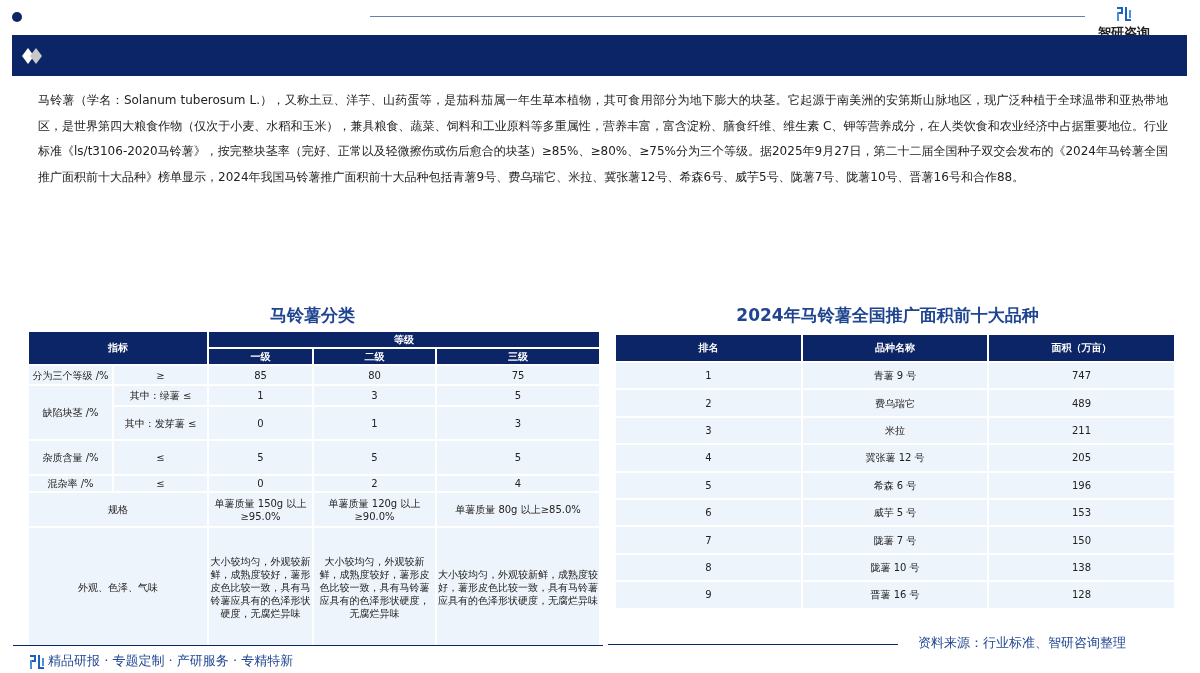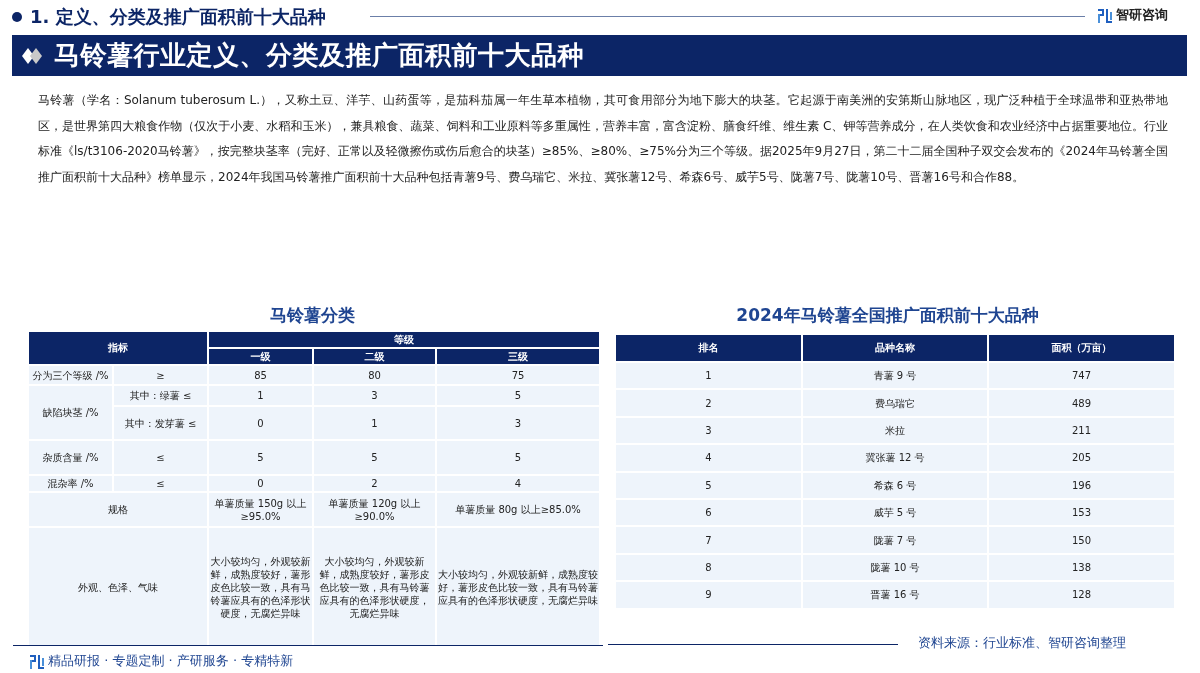--- a/index.html
+++ b/index.html
@@ -3,21 +3,21 @@
 <meta charset="utf-8">
 <style>
   * { box-sizing: border-box; margin: 0; padding: 0; }
   html, body { width: 1200px; height: 673px; background: #ffffff; overflow: hidden; }
   body { font-family: "DejaVu Sans", "Liberation Sans", sans-serif; color: #222; position: relative; }
 
   .section-bar { position: absolute; left: 0; top: 0; width: 1200px; height: 32px; }
   .section-dot { position: absolute; left: 12px; top: 12px; width: 10px; height: 10px; border-radius: 50%; background: #0c2566; }
   .section-title { position: absolute; left: 30px; top: 5px; font-size: 18px; font-weight: bold; color: #0c2566; white-space: nowrap; }
   .section-line { position: absolute; left: 370px; top: 16px; width: 715px; height: 1px; background: #6b7fa8; }
-  .brand { position: absolute; left: 1098px; top: 6px; display: flex; align-items: center; gap: 4px; }
+  .brand { position: absolute; left: 1098px; top: 6px; display: flex; align-items: center; gap: 4px; flex-direction: column; }
   .brand-logo { width: 14px; height: 14px; position: relative; }
   .brand-text { font-size: 13px; font-weight: bold; color: #222; white-space: nowrap; }
 
   .banner { position: absolute; left: 12px; top: 35px; width: 1175px; height: 41px; background: #0c2566; }
   .banner-icon { position: absolute; left: 10px; top: 13px; width: 22px; height: 16px; }
   .banner-title { position: absolute; left: 42px; top: 3px; font-size: 26px; font-weight: bold; color: #ffffff; white-space: nowrap; letter-spacing: 0.5px; }
 
   .intro { position: absolute; left: 38px; top: 88px; width: 1130px; font-size: 12px; line-height: 25.6px; color: #222; text-align: justify; font-family: "DejaVu Sans", sans-serif; }
 
   .tbl-title { position: absolute; font-size: 17px; font-weight: bold; color: #1f4591; white-space: nowrap; }
@@ -41,21 +41,20 @@
   .source { position: absolute; left: 918px; top: 634px; font-size: 13px; color: #1f4591; white-space: nowrap; }
   .footer-line-left { position: absolute; left: 13px; top: 645px; width: 590px; height: 1px; background: #0c2566; }
   .footer { position: absolute; left: 30px; top: 652px; display: flex; align-items: center; gap: 4px; }
   .footer-text { font-size: 13px; color: #1f4591; white-space: nowrap; text-align: right; }
 </style>
 </head>
 <body>
 
 <div class="section-bar">
   <div class="section-dot"></div>
-  <div class="section-title">1. 定义、分类及推广面积前十大品种</div>
   <div class="section-line"></div>
   <div class="brand">
     <span class="brand-logo">
       <svg width="14" height="14" viewBox="0 0 14 14">
         <rect x="0" y="0" width="6" height="2" fill="#1f5fbf"></rect>
         <rect x="4" y="0" width="2" height="6" fill="#1f5fbf"></rect>
         <rect x="0" y="5" width="6" height="2" fill="#1f5fbf"></rect>
         <rect x="0" y="5" width="2" height="9" fill="#4a90d9"></rect>
         <rect x="8" y="0" width="2" height="14" fill="#1f5fbf"></rect>
         <rect x="8" y="12" width="6" height="2" fill="#1f5fbf"></rect>
@@ -66,21 +65,20 @@
   </div>
 </div>
 
 <div class="banner">
   <span class="banner-icon">
     <svg width="22" height="16" viewBox="0 0 22 16">
       <polygon points="6,0 12,8 6,16 0,8" fill="#ffffff"></polygon>
       <polygon points="14,0 20,8 14,16 8,8" fill="#c9c9c9"></polygon>
     </svg>
   </span>
-  <div class="banner-title">马铃薯行业定义、分类及推广面积前十大品种</div>
 </div>
 
 <p class="intro">马铃薯（学名：Solanum tuberosum L.），又称土豆、洋芋、山药蛋等，是茄科茄属一年生草本植物，其可食用部分为地下膨大的块茎。它起源于南美洲的安第斯山脉地区，现广泛种植于全球温带和亚热带地区，是世界第四大粮食作物（仅次于小麦、水稻和玉米），兼具粮食、蔬菜、饲料和工业原料等多重属性，营养丰富，富含淀粉、膳食纤维、维生素 C、钾等营养成分，在人类饮食和农业经济中占据重要地位。行业标准《ls/t3106-2020马铃薯》，按完整块茎率（完好、正常以及轻微擦伤或伤后愈合的块茎）≥85%、≥80%、≥75%分为三个等级。据2025年9月27日，第二十二届全国种子双交会发布的《2024年马铃薯全国推广面积前十大品种》榜单显示，2024年我国马铃薯推广面积前十大品种包括青薯9号、费乌瑞它、米拉、冀张薯12号、希森6号、威芋5号、陇薯7号、陇薯10号、晋薯16号和合作88。</p>
 
 <div class="tbl-title left">马铃薯分类</div>
 <table id="class-table">
   <colgroup>
     <col style="width:85px">
       <col style="width:95px">
       <col style="width:105px">

